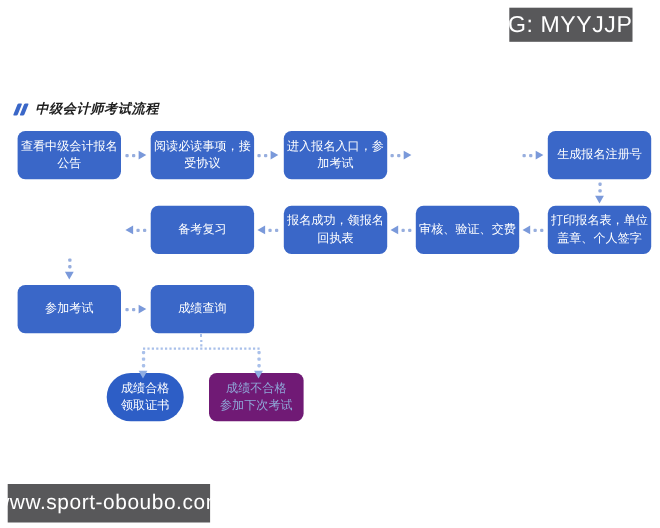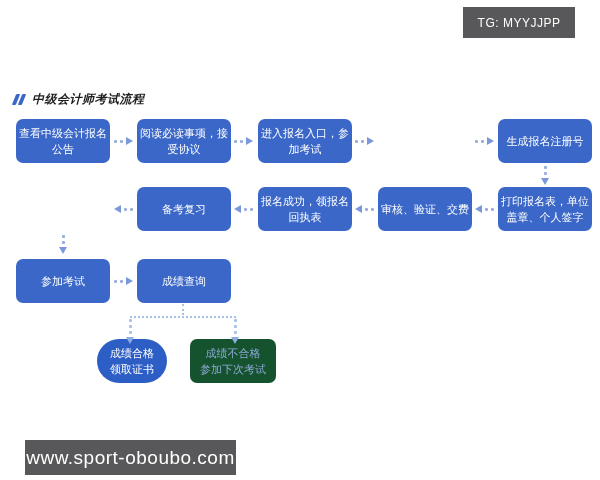--- a/index.html
+++ b/index.html
@@ -3,38 +3,38 @@
 <meta charset="utf-8">
 <style>
   html,body{margin:0;padding:0;}
   body{width:600px;height:480px;overflow:hidden;background:#fff;}
   .stage{position:relative;width:600px;height:480px;background:#ffffff;
          font-family:"Liberation Sans","DejaVu Sans",sans-serif;}
 
   
   .badge{position:absolute;background:#58585a;color:#fff;display:flex;
          align-items:center;justify-content:center;white-space:nowrap;}
-  .tg-badge{left:463px;top:7px;width:112px;height:31px;font-size:12px;letter-spacing:.5px;}
-  .site-badge{left:7px;top:440px;width:211px;height:35px;font-size:19px;letter-spacing:.5px;margin-left:18px;}
+  .tg-badge{left:463px;top:7px;width:112px;height:31px;font-size:21px;letter-spacing:.5px;}
+  .site-badge{left:7px;top:440px;width:184px;height:35px;font-size:19px;letter-spacing:.5px;}
 
   
   .title-row{position:absolute;left:14px;top:92px;display:flex;align-items:center;height:15px;}
   .title-icon{display:inline-flex;margin-right:6px;}
   .title-icon i{display:inline-block;width:4px;height:11px;background:#3a67c8;
                 transform:skewX(-22deg);margin-right:2px;border-radius:1px;}
   .title-text{font-size:12px;font-weight:bold;color:#1e1e1e;letter-spacing:.5px;font-style:italic;}
 
   
   .box{position:absolute;width:94px;height:44px;background:#3a67c8;border-radius:7px;
        color:#fff;font-size:11px;line-height:16px;display:flex;align-items:center;
        justify-content:center;text-align:center;padding:2px 3px;box-sizing:border-box;}
   .c1{left:16px}.c2{left:137px}.c3{left:258px}.c4{left:378px}.c5{left:498px}
   .r1{top:119px}.r2{top:187px}.r3{top:259px}
   .pass{left:97px;top:339px;width:70px;background:#2d5ec6;white-space:pre-line;border-radius:22px;}
-  .fail{left:190px;top:339px;width:86px;background:#14532d;color:#8fa8d8;white-space:pre-line;}
+  .fail{left:190px;top:339px;width:86px;background:#701a75;color:#8fa8d8;white-space:pre-line;}
 
   
   .harrow{position:absolute;display:flex;align-items:center;}
   .harrow .dot{margin-right:3px;}
   .gc1{left:114px}.gc2{left:234px}.gc3{left:355px}.gc4{left:475px}
   .gr1{top:137px}.gr2{top:205px}.gr3{top:277px}
   .varrow{position:absolute;display:flex;flex-direction:column;align-items:center;width:10px;}
   .varrow .dot{margin-bottom:3px;}
   .v1{left:540px;top:166px;}
   .v2{left:58px;top:235px;}

